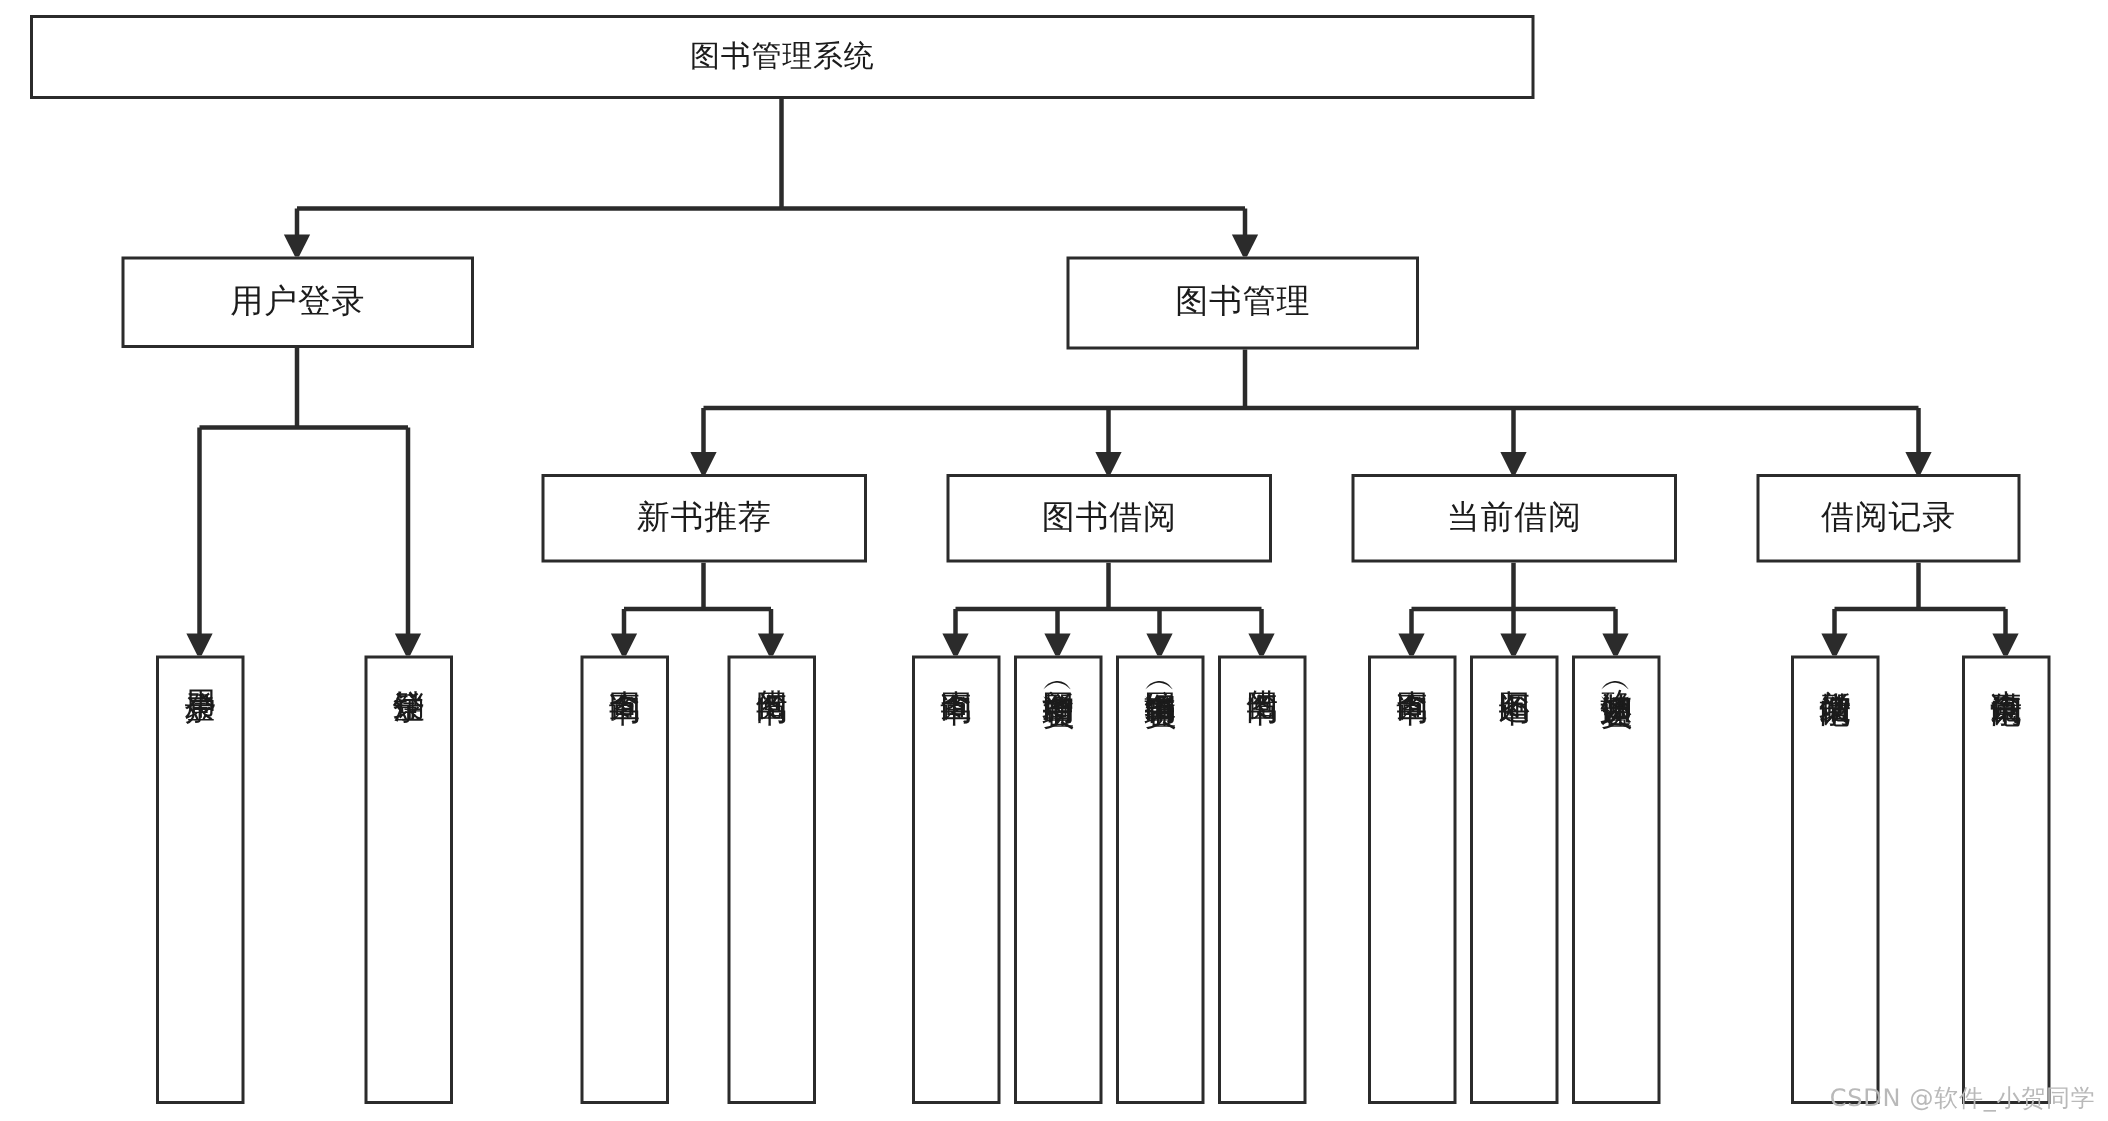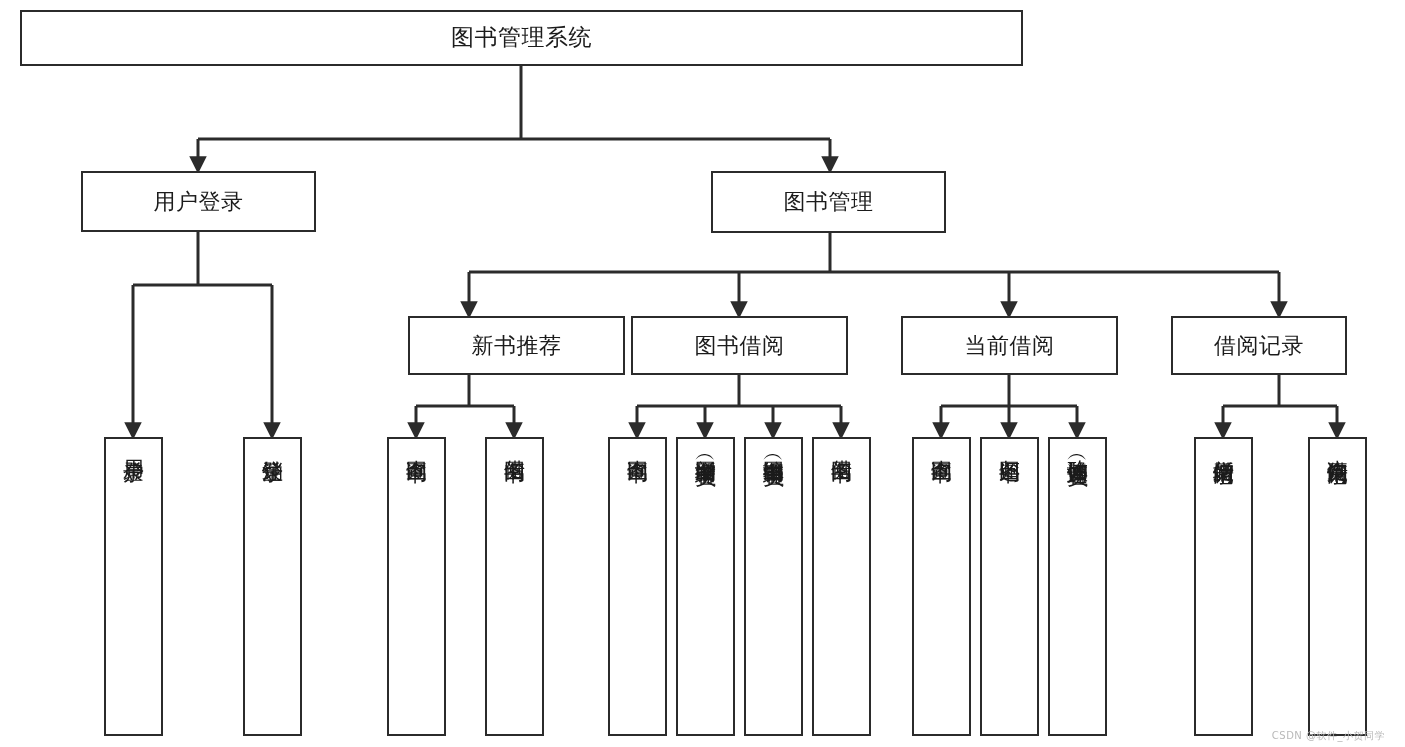--- a/index.html
+++ b/index.html
@@ -41,40 +41,40 @@
     text-align: center;
     line-height: 1.18;
     white-space: pre;
   }
   
   .node.horizontal .node-label {
     font-size: 22px;
     letter-spacing: 0.5px;
   }
   .node.root .node-label {
-    font-size: 23px;
+    font-size: 20px;
   }
   
   .node.vertical {
     align-items: flex-start;
     padding-top: 4px;
   }
   .node.vertical .node-label {
     writing-mode: vertical-rl;
     text-orientation: upright;
     font-size: 21px;
     line-height: 1.05;
     letter-spacing: 1px;
     white-space: nowrap;
   }
   #watermark {
     position: absolute;
-    right: 20px;
+    right: 8px;
     bottom: 4px;
-    font-size: 10px;
+    font-size: 16px;
     color: #b9b9b9;
     letter-spacing: 0.5px;
     z-index: 5;
     white-space: nowrap;
     font-family: "DejaVu Sans", "Liberation Sans", sans-serif;
   }
 </style>
 </head>
 <body>
 
@@ -134,21 +134,21 @@
     <span class="node-label">图书管理系统</span>
   </div>
 
   <div class="node horizontal" style="left:81px; top:171px; width:235px; height:61px;">
     <span class="node-label">用户登录</span>
   </div>
   <div class="node horizontal" style="left:711px; top:171px; width:235px; height:62px;">
     <span class="node-label">图书管理</span>
   </div>
 
-  <div class="node horizontal" style="left:361px; top:316px; width:217px; height:59px;margin-left:47px;">
+  <div class="node horizontal" style="left:361px; top:316px; width:217px; height:59px;">
     <span class="node-label">新书推荐</span>
   </div>
   <div class="node horizontal" style="left:631px; top:316px; width:217px; height:59px;">
     <span class="node-label">图书借阅</span>
   </div>
   <div class="node horizontal" style="left:901px; top:316px; width:217px; height:59px;">
     <span class="node-label">当前借阅</span>
   </div>
   <div class="node horizontal" style="left:1171px; top:316px; width:176px; height:59px;">
     <span class="node-label">借阅记录</span>

